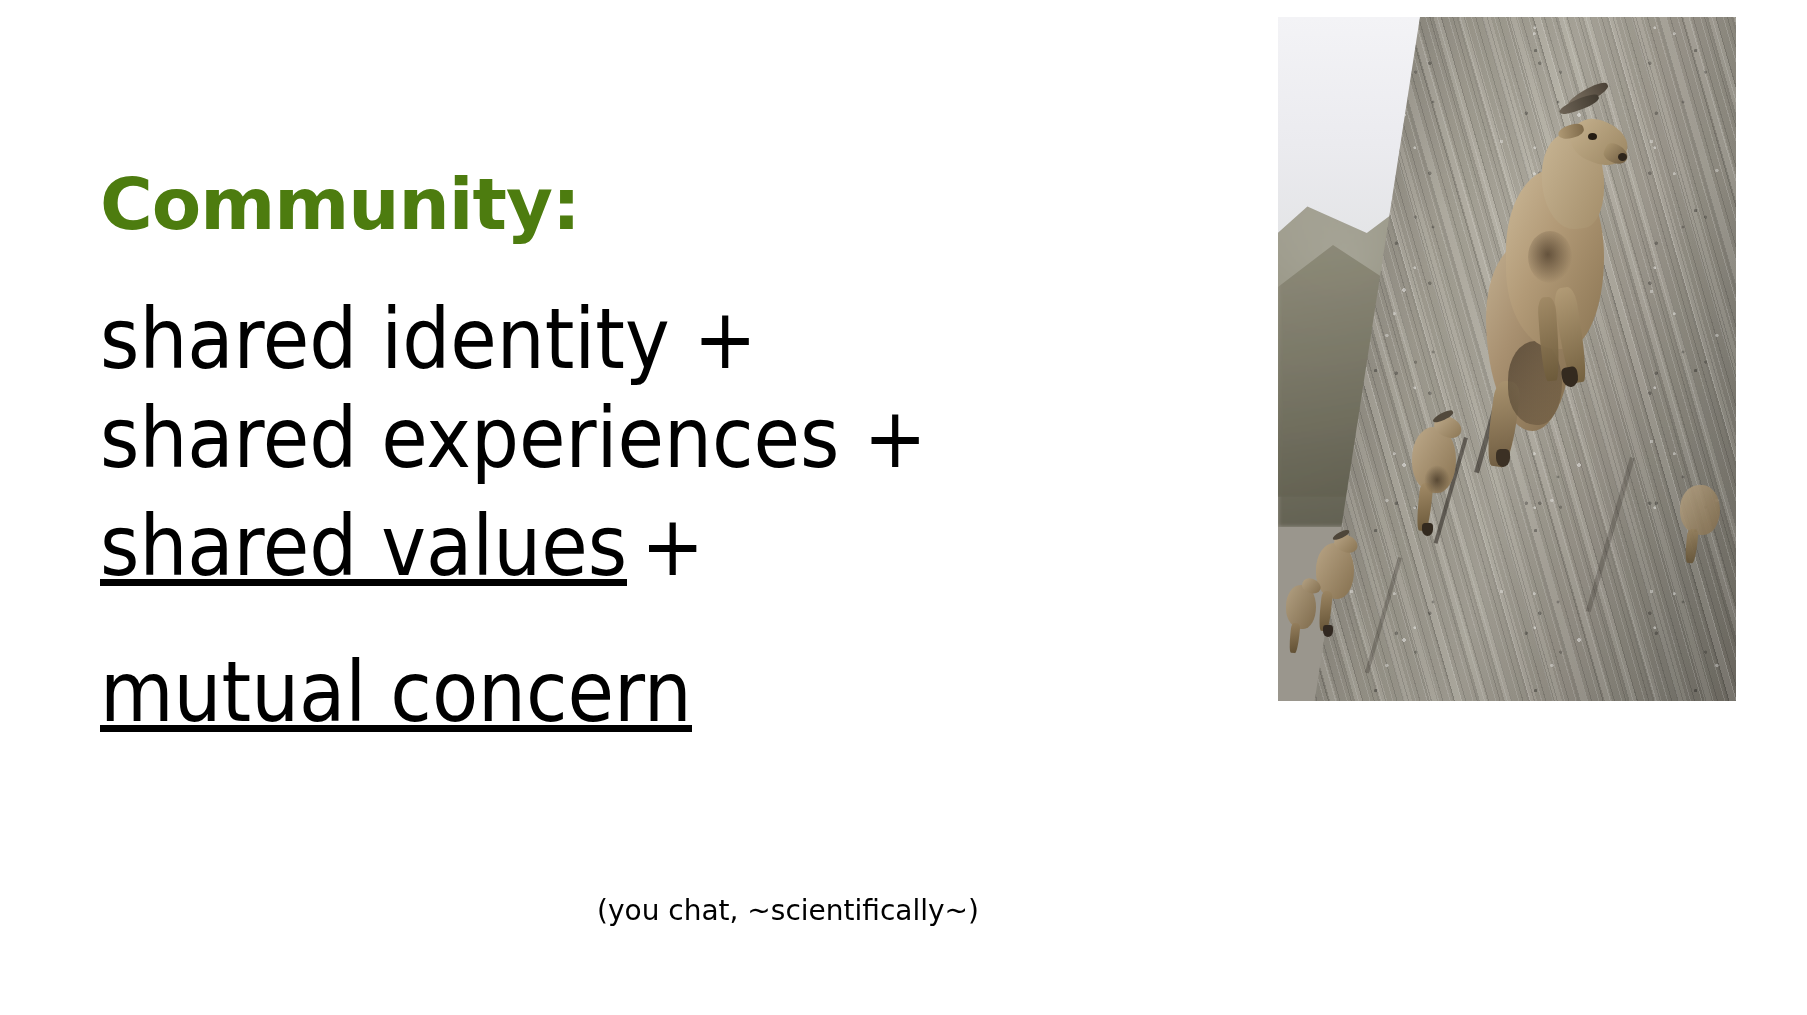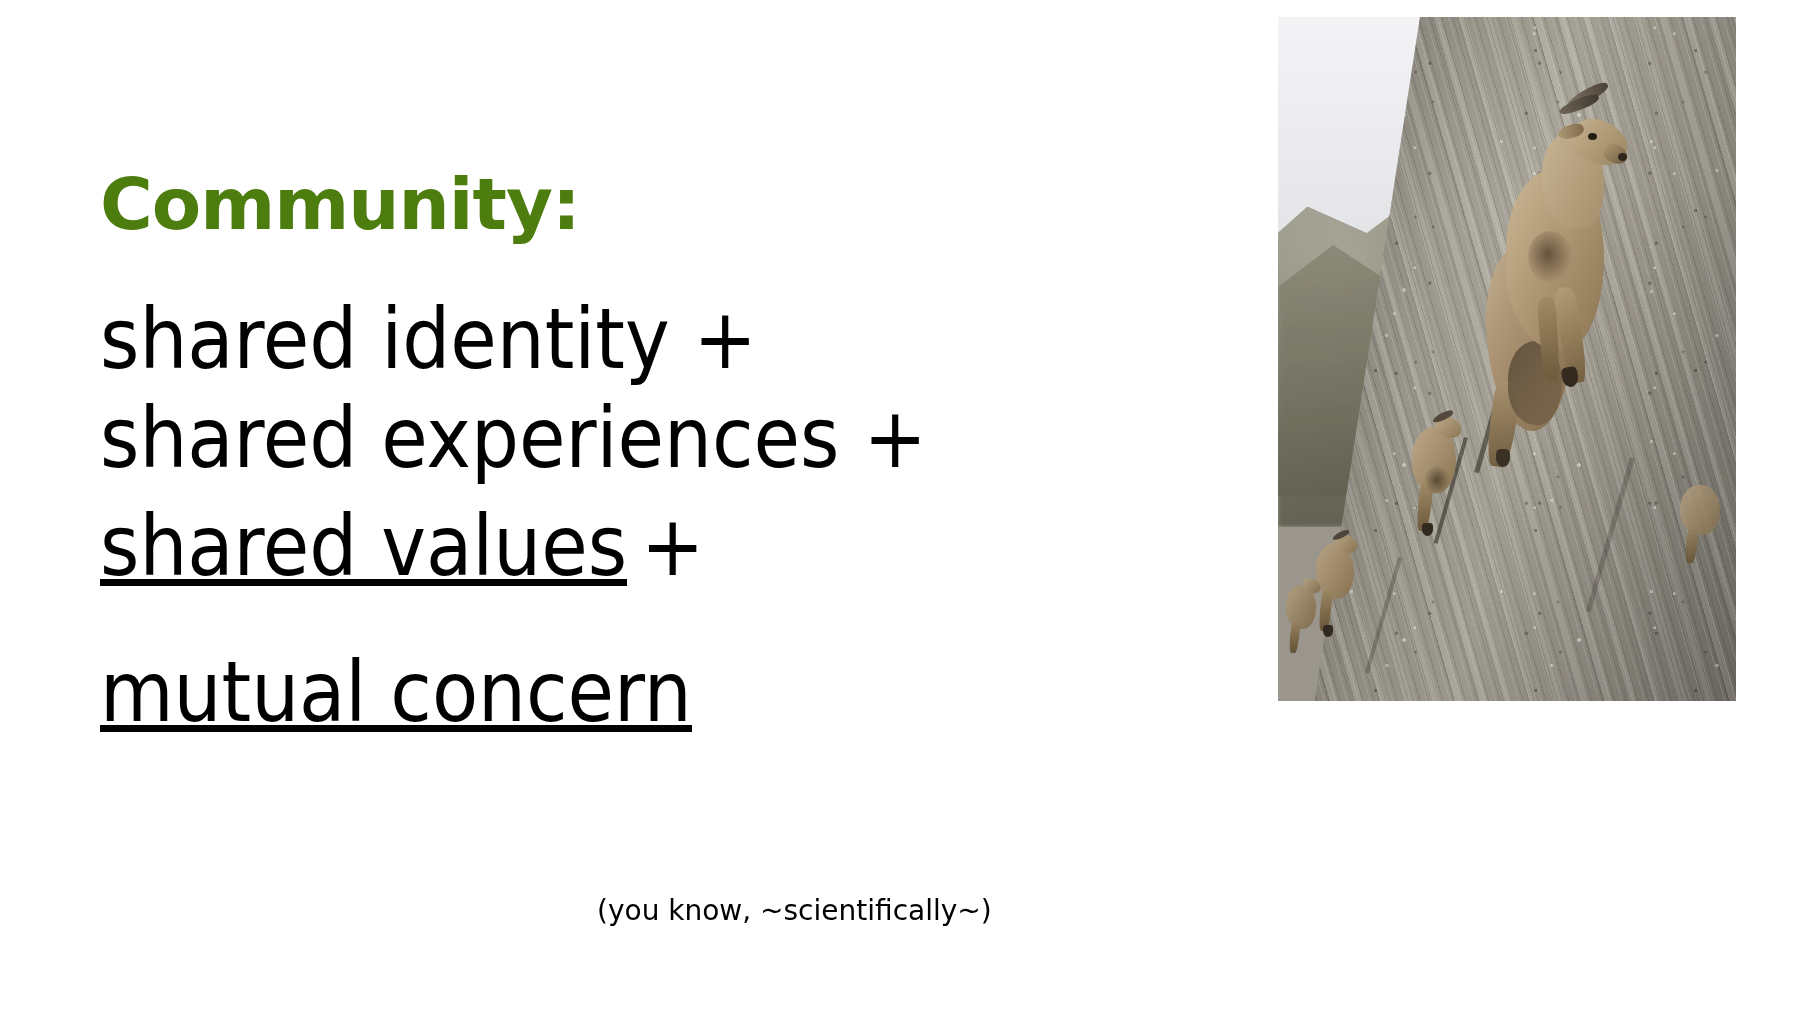--- a/index.html
+++ b/index.html
@@ -221,21 +221,21 @@
 
     <div class="body-line line-3">
       <span class="ul">shared values</span><span class="plus-tail"> +</span>
     </div>
 
     <div class="body-line line-4">
       <span class="ul">mutual concern</span>
     </div>
 
 
-    <div class="note-2">(you know, ~scientifically~)</div>
+    <div class="note-2">(you chat, ~scientifically~)</div>
   </div>
 
   <div class="meme">
 
     <div class="ph-sky"></div>
     <div class="ph-hill"></div>
     <div class="ph-hill2"></div>
     <div class="ph-tree2"></div>
     <div class="ph-tree"></div>
 

